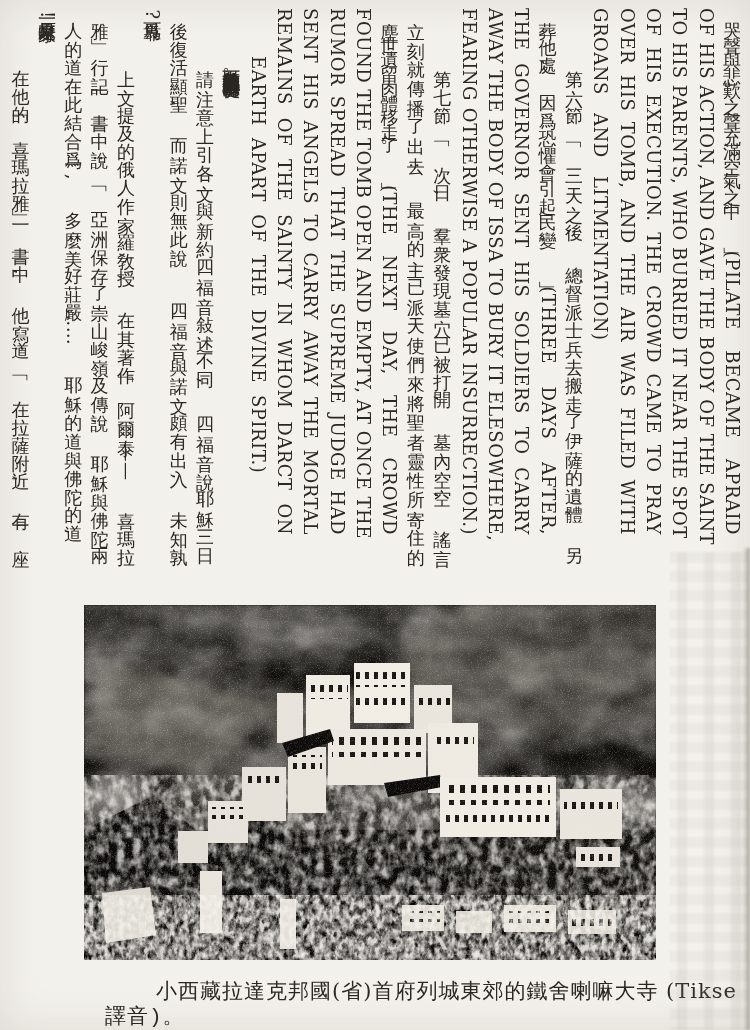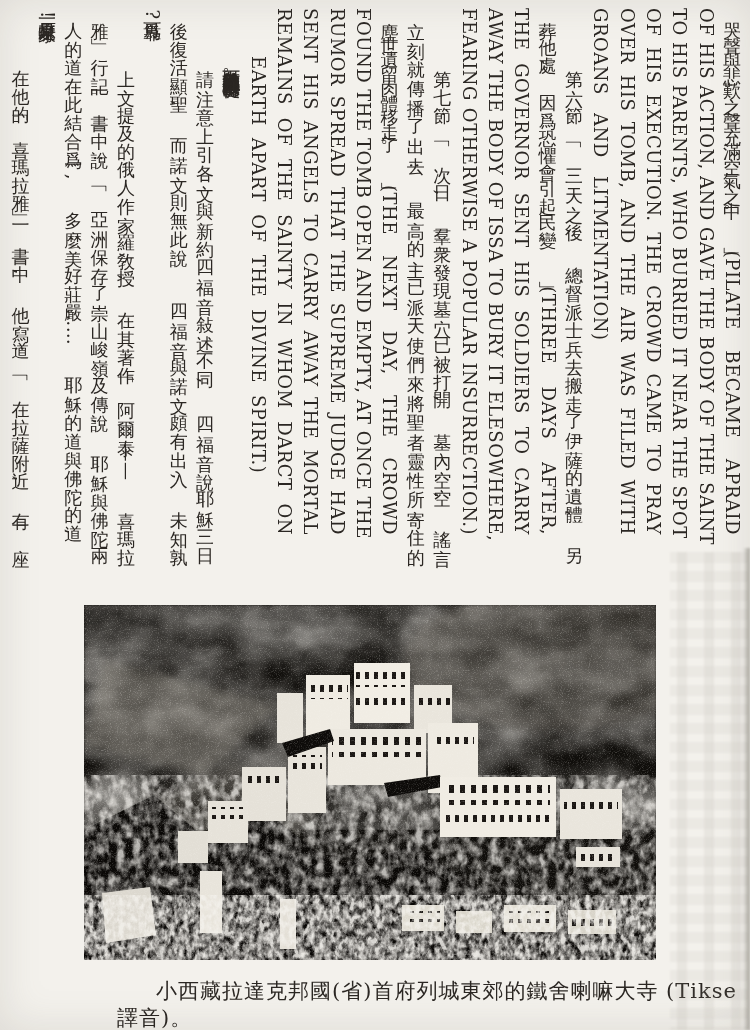--- a/index.html
+++ b/index.html
@@ -30,21 +30,21 @@
     background:#100e0b;
   }
   .photo svg{display:block;width:100%;height:100%;}
   
   .caption-line{
     position:absolute;
     font-size:21px;letter-spacing:1px;line-height:26px;
     color:#2b2723;white-space:nowrap;
   }
   .caption-line.l1{left:156px;top:978px;}
-  .caption-line.l2{left:117px;top:1005px;}
+  .caption-line.l2{left:105px;top:1005px;font-family:Liberation Mono, monospace;}
   
   .ghost-right{
     position:absolute;right:2px;top:552px;width:78px;height:478px;
     opacity:.38;filter:blur(1.3px);
     background:
       repeating-linear-gradient(to right, transparent 0 7px, rgba(148,142,132,.30) 7px 17px, transparent 17px 27px),
       repeating-linear-gradient(to bottom, rgba(148,142,132,.22) 0 11px, transparent 11px 19px);
   }
   .edge-shadow{
     position:absolute;right:0;top:548px;width:7px;height:482px;

